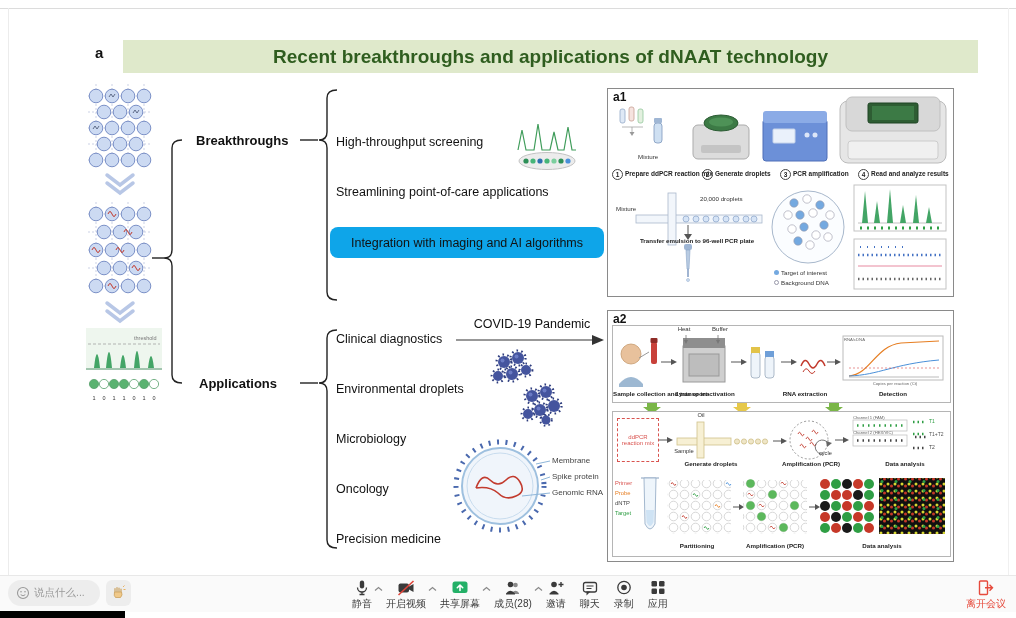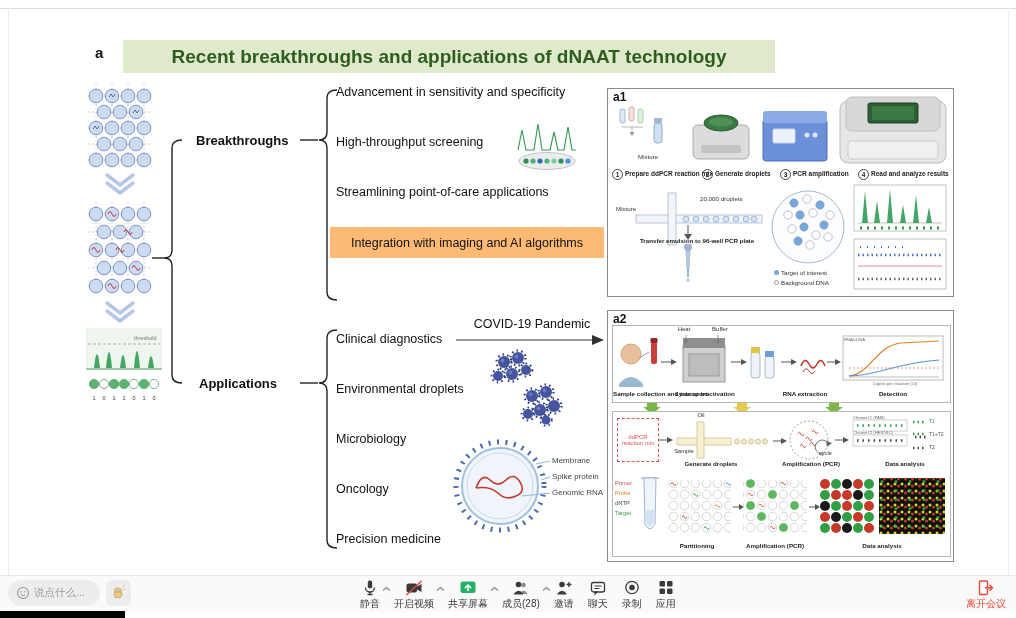--- a/index.html
+++ b/index.html
@@ -1,25 +1,25 @@
 <!DOCTYPE html>
 <html><head>
 <meta charset="utf-8">
 <style>
   html,body{margin:0;padding:0;background:#fff;font-family:"Liberation Sans",sans-serif;}
   .screen{position:relative;width:1016px;height:618px;background:#fff;overflow:hidden;}
   .abs{position:absolute;}
   
-  .banner{position:absolute;left:123px;top:40px;width:652px;height:33px;background:#dfe9cb;
+  .banner{position:absolute;left:123px;top:40px;width:855px;height:33px;background:#dfe9cb;
           text-align:center;line-height:33px;font-weight:bold;font-size:19px;color:#2f5d1f;}
   .panel-a{position:absolute;left:95px;top:44px;font-weight:bold;font-size:15px;color:#111;}
   .branch-label{position:absolute;font-weight:bold;font-size:13px;color:#111;white-space:nowrap;}
   .tree-item{position:absolute;font-size:12.5px;color:#111;white-space:nowrap;}
-  .pink-box{position:absolute;left:330px;top:227px;width:274px;height:31px;background:#fdba74;
-            display:flex;align-items:center;justify-content:center;font-size:12.5px;color:#111;}
+  .pink-box{position:absolute;left:330px;top:227px;width:274px;height:31px;background:#0ea5e9;
+            display:flex;align-items:center;justify-content:center;font-size:12.5px;color:#111;border-radius:8px;}
   .covid{position:absolute;left:462px;top:317px;width:140px;text-align:center;font-size:12.5px;color:#111;white-space:nowrap;}
   .vlabel{position:absolute;font-size:8px;color:#444;white-space:nowrap;}
   .panel{position:absolute;border:1px solid #8a8a8a;background:#fff;}
   .plabel{position:absolute;left:5px;top:1px;font-weight:bold;font-size:12px;color:#111;}
   .subbox{position:absolute;border:1px solid #b5b5b5;background:#fff;}
   .a1cap{position:absolute;top:80px;font-size:6.5px;font-weight:bold;color:#222;white-space:nowrap;}
   .circnum{display:inline-block;width:9px;height:9px;border:1px solid #444;border-radius:50%;
            text-align:center;line-height:9px;font-size:6.5px;margin-right:2px;vertical-align:-1px;font-weight:bold;}
   .cap6{position:absolute;font-size:6.2px;font-weight:bold;text-align:center;color:#222;white-space:nowrap;}
   .lbl6{position:absolute;font-size:6.2px;color:#333;white-space:nowrap;}
@@ -28,21 +28,21 @@
   .legend-line{position:absolute;font-size:6.2px;color:#333;white-space:nowrap;display:flex;align-items:center;gap:2px;}
   .ldot{display:inline-block;width:5px;height:5px;border-radius:50%;}
   .mixbox{position:absolute;left:4px;top:6px;width:40px;height:42px;border:1px dashed #d9534f;color:#d9534f;
           font-size:6px;display:flex;align-items:center;justify-content:center;text-align:center;background:#fff;}
   
   .toolbar{position:absolute;left:0;top:575px;width:1016px;height:36px;background:#fafafa;border-top:1px solid #e8e8e8;}
   .chat-pill{position:absolute;left:8px;top:4px;width:92px;height:26px;border-radius:13px;background:#ededed;
              display:flex;align-items:center;gap:4px;padding-left:8px;box-sizing:border-box;font-size:10.5px;color:#9a9a9a;}
   .hand-btn{position:absolute;left:106px;top:4px;width:25px;height:26px;border-radius:6px;background:#ededed;
             display:flex;align-items:center;justify-content:center;}
-  .tb-center{position:absolute;left:352px;top:3px;display:flex;gap:14px;margin-left:8px;}
+  .tb-center{position:absolute;left:352px;top:3px;display:flex;gap:14px;}
   .tb-item{position:relative;display:flex;flex-direction:column;align-items:center;font-size:10px;color:#3a3a3a;}
   .tb-icon{height:18px;display:flex;align-items:center;justify-content:center;}
   .tb-caret{position:absolute;right:-11px;top:4px;}
   .tb-leave{position:absolute;left:962px;top:3px;width:48px;display:flex;flex-direction:column;align-items:center;
             color:#e64a3c;font-size:10px;}
   .edge-top{position:absolute;left:0;top:8px;width:1016px;height:1px;background:#dcdcdc;}
   .edge-left{position:absolute;left:8px;top:8px;width:1px;height:567px;background:#ececec;}
   .edge-right{position:absolute;left:1008px;top:8px;width:1px;height:567px;background:#f0f0f0;}
   .black-strip{position:absolute;left:0;top:611px;width:125px;height:7px;background:#000;}
 </style>
@@ -181,21 +181,20 @@
       <line x1="150" y1="60" x2="168" y2="60"></line>
       <path d="M187,10 Q177,10 177,18 L177,52 Q177,60 169,60 Q177,60 177,68 L177,212 Q177,220 187,220"></path>
       <line x1="150" y1="303" x2="168" y2="303"></line>
       <path d="M187,250 Q177,250 177,258 L177,295 Q177,303 169,303 Q177,303 177,311 L177,460 Q177,468 187,468"></path>
     </g>
   </svg>
 
   <div class="branch-label" style="left:196px;top:133px">Breakthroughs</div>
   <div class="branch-label" style="left:199px;top:376px">Applications</div>
 
-  <div class="tree-item" style="left:336px;top:85px">Advancement in sensitivity and specificity</div>
   <div class="tree-item" style="left:336px;top:135px">High-throughput screening</div>
   <div class="tree-item" style="left:336px;top:185px">Streamlining point-of-care applications</div>
   <div class="pink-box">
     <span>Integration with imaging and AI algorithms</span>
   </div>
 
   <div class="tree-item" style="left:336px;top:332px">Clinical diagnostics</div>
   <div class="tree-item" style="left:336px;top:382px">Environmental droplets</div>
   <div class="tree-item" style="left:336px;top:432px">Microbiology</div>
   <div class="tree-item" style="left:336px;top:482px">Oncology</div>

